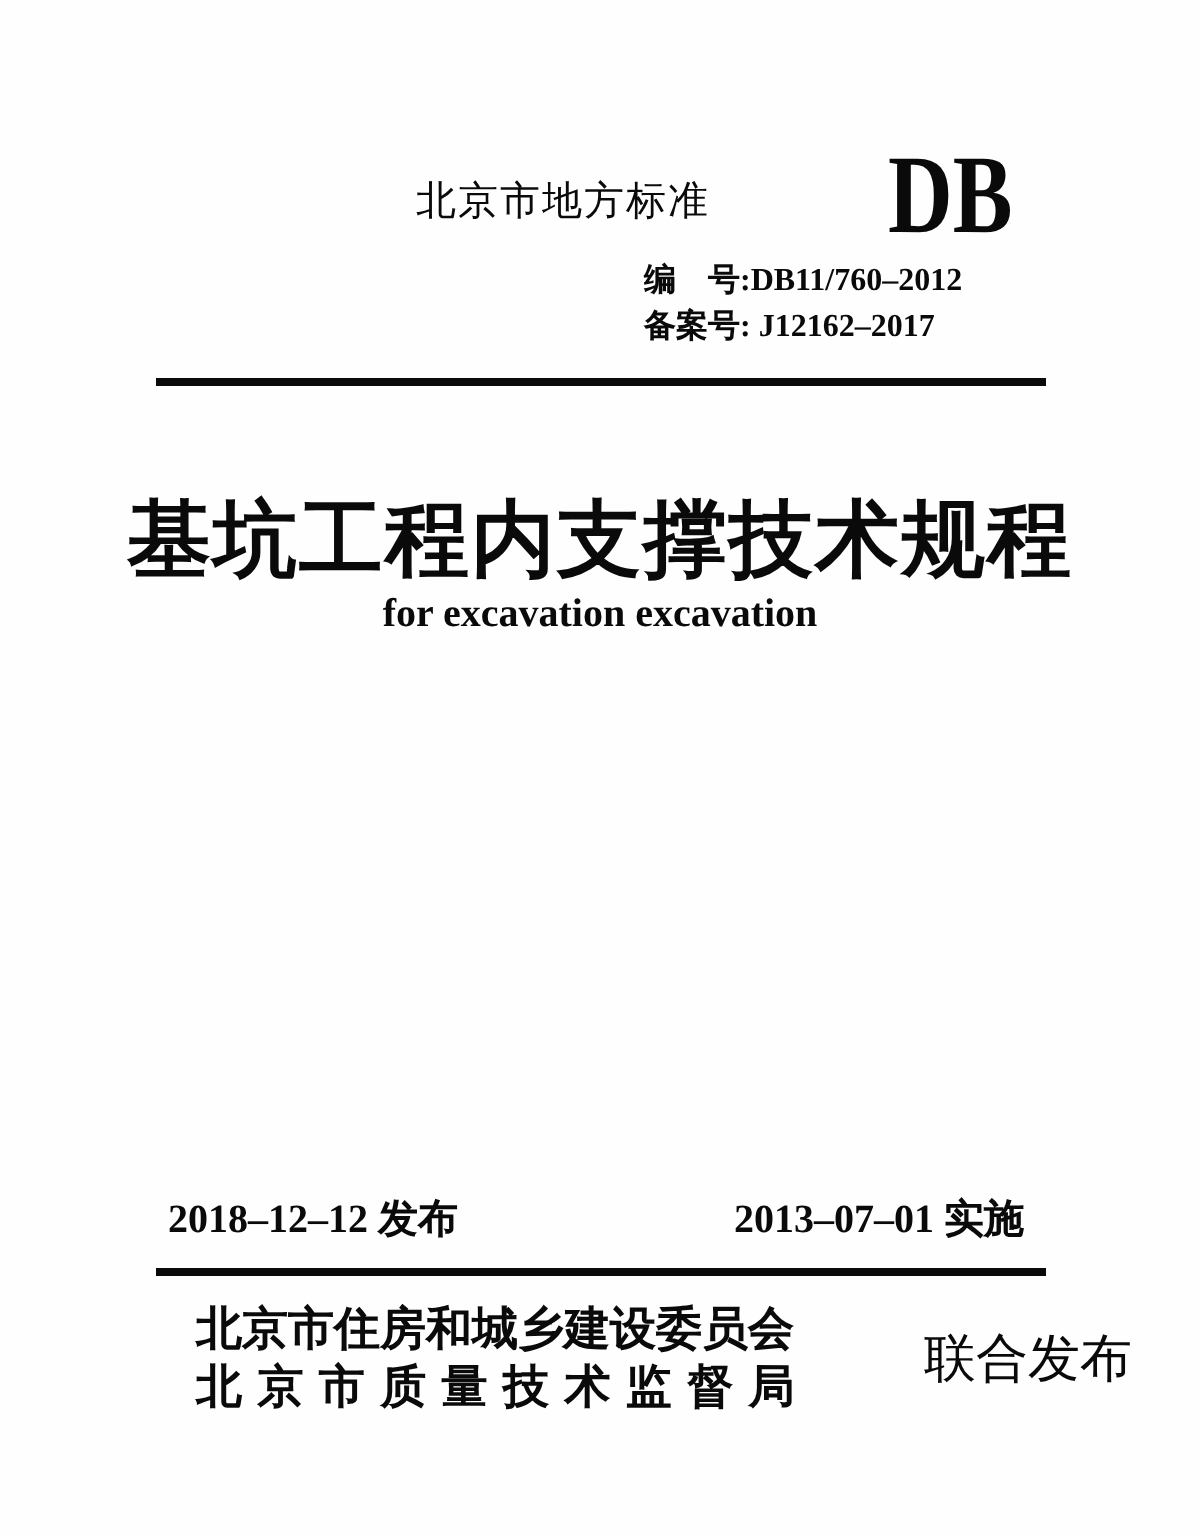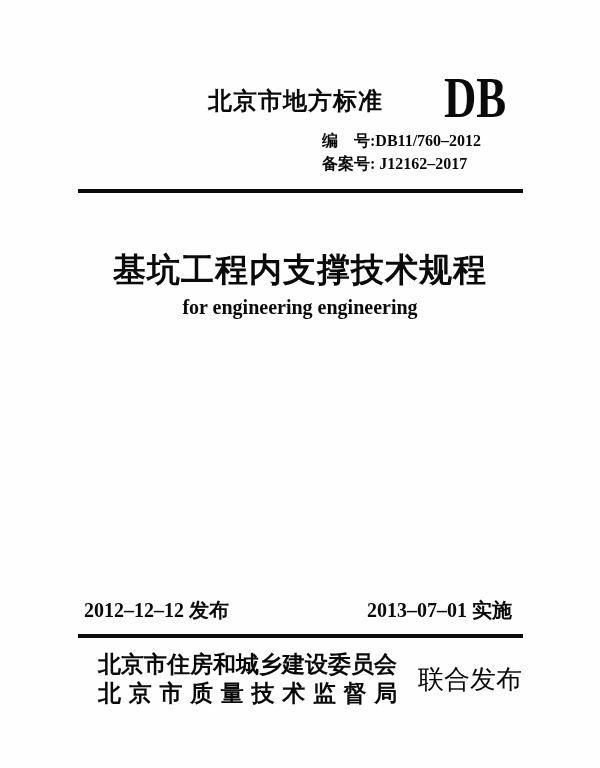--- a/index.html
+++ b/index.html
@@ -13,23 +13,23 @@
     height: 768px;
     background: #fefefe;
     overflow: hidden;
     color: #0a0a0a;
     font-family: "Liberation Sans", "DejaVu Sans", sans-serif;
   }
   .std-name {
     position: absolute;
     left: 208px;
     top: 84px;
-    font-size: 24px;
+    font-size: 20px;
     line-height: 34px;
-    font-weight: bold;
+    font-weight: normal;
     letter-spacing: 1px;
     white-space: nowrap;
   }
   .db-logo {
     position: absolute;
     left: 444px;
     top: 70px;
     font-family: "Liberation Serif", "DejaVu Serif", serif;
     font-size: 56px;
     line-height: 56px;
@@ -57,21 +57,21 @@
   }
   .rule-top { top: 189px; }
   .rule-bottom { top: 634px; }
   .title-cn {
     position: absolute;
     left: 0;
     top: 250px;
     width: 600px;
     margin: 0;
     text-align: center;
-    font-size: 33px;
+    font-size: 42px;
     line-height: 40px;
     font-weight: bold;
     letter-spacing: 1px;
     white-space: nowrap;
   }
   .title-en {
     position: absolute;
     left: 0;
     top: 292px;
     width: 600px;
@@ -91,20 +91,21 @@
     white-space: nowrap;
   }
   .date-issue { left: 84px; }
   .date-impl  { right: 88px; }
   .issuers {
     position: absolute;
     left: 98px;
     top: 650px;
     display: flex;
     align-items: center;
+    gap: 44px;
   }
   .issuer-lines {
     width: 300px;
     font-size: 23px;
     line-height: 29px;
     font-weight: bold;
     white-space: nowrap;
   }
   .issuer-line2 {
     letter-spacing: 7.7px;
@@ -130,24 +131,24 @@
   <div class="num-block">
     <div>编　号:DB11/760–2012</div>
     <div>备案号: J12162–2017</div>
   </div>
 
   <div class="rule rule-top"></div>
 
   <h1 class="title-cn">基坑工程内支撑技术规程</h1>
 
   <div class="title-en">
-    <div>for engineering engineering</div>
+    <div>for excavation excavation</div>
   </div>
 
-  <div class="date date-issue">2012–12–12 发布</div>
+  <div class="date date-issue">2018–12–12 发布</div>
 
   <div class="date date-impl">2013–07–01 实施</div>
 
   <div class="rule rule-bottom"></div>
 
   <div class="issuers">
     <div class="issuer-lines">
       <div class="issuer-line1">北京市住房和城乡建设委员会</div>
       <div class="issuer-line2">北京市质量技术监督局</div>
     </div>

